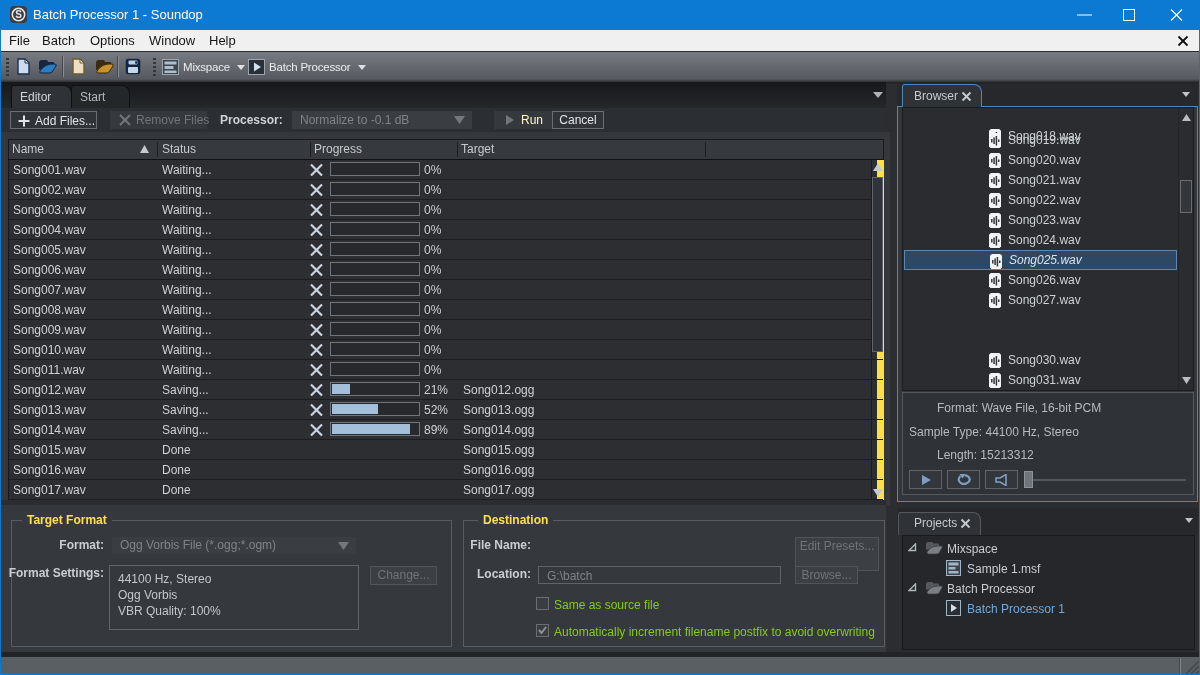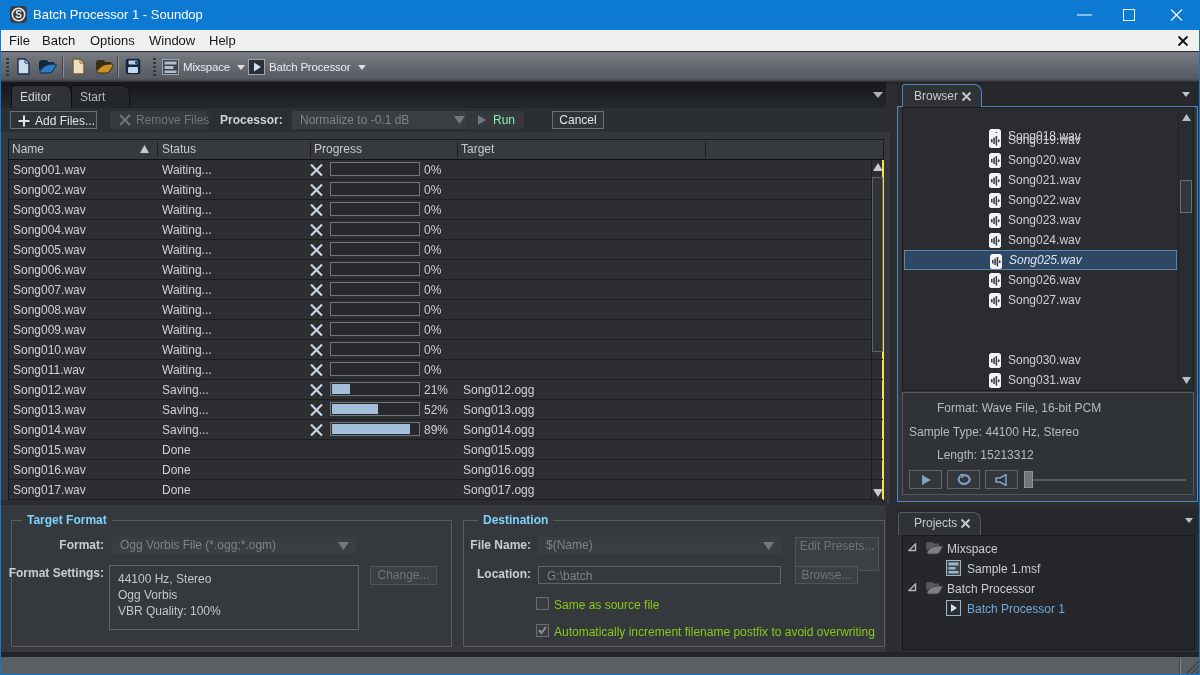--- a/index.html
+++ b/index.html
@@ -19,31 +19,31 @@
 .caret { position:absolute; width:0; height:0; border-left:4px solid transparent; border-right:4px solid transparent; border-top:5px solid #dde1e4; }
 #tabstrip { left:1px; top:82px; width:885px; height:26px; background:linear-gradient(180deg,#16181b,#25282b); }
 .dtab { position:absolute; top:3px; height:23px; font-size:12px; color:#d2d6d9; }
 #tab-start { left:70px; width:59px; background:#24272a; border:1px solid #0e1013; border-bottom:none; border-radius:3px 8px 0 0; color:#b4b8bc; }
 #tab-editor { left:10px; width:61px; background:#2f3236; border:1px solid #0e1013; border-bottom:none; border-radius:3px 8px 0 0; }
 #actionbar { left:1px; top:108px; width:885px; height:24px; background:#2b2e32; }
 .abtn { position:absolute; top:3px; height:18px; font-size:12px; white-space:nowrap; }
 #mainbg { left:1px; top:132px; width:885px; height:368px; background:#34373b; }
 #thead { left:8px; top:139px; width:876px; height:21px; background:#36393d; border:1px solid #17191c; border-bottom:1px solid #0f1113; color:#c6cacd; font-size:12px; }
 .hsep { position:absolute; top:2px; width:1px; height:15px; background:#1c1e21; }
-#tbody { left:8px; top:160px; width:876px; height:340px; background:#2c2e32; border-left:1px solid #17191c; border-right:2px solid #fde047; }
+#tbody { left:8px; top:160px; width:876px; height:340px; background:#2c2e32; border-left:1px solid #17191c; border-right:7px solid #fde047; }
 .trow { position:absolute; left:0; width:874px; height:20px; border-bottom:1px solid #1b1d20; color:#ced2d5; font-size:12px; }
 .trow span { position:absolute; top:3px; }
 .pbar { position:absolute; left:321px; top:2px; width:90px; height:14px; border:1px solid #70757b; background:#27292d; }
 .pfill { position:absolute; left:1px; top:1px; height:10px; background:#a4bfda; }
 .xmark { position:absolute; left:301px; top:3px; width:13px; height:13px; }
 #vscroll { left:871px; top:160px; width:13px; height:340px; }
 #gap2 { left:1px; top:500px; width:885px; height:5px; background:#2a2c2f; }
 #bottompanel { left:1px; top:505px; width:885px; height:147px; background:#35383c; }
 .groupbox { position:absolute; border:1px solid #595d61; }
-.legend { position:absolute; top:-8px; background:#35383c; padding:0 5px; font-size:12px; font-weight:bold; color:#7dd3fc; }
+.legend { position:absolute; top:-8px; background:#35383c; padding:0 5px; font-size:12px; font-weight:bold; color:#fde047; }
 .lbl { position:absolute; font-size:12px; font-weight:bold; color:#c9cdd1; text-align:right; white-space:nowrap; }
 .dislbl { color:#84cc16; font-weight:normal; }
 .disbox { position:absolute; background:#3a3d41; font-size:12px; color:#7f8489; white-space:nowrap; }
 .disbtn { position:absolute; background:#3c3f43; border:1px solid #515458; color:#6f7478; font-size:12px; text-align:center; white-space:nowrap; }
 #divider { left:886px; top:82px; width:11px; height:575px; background:#2b2d31; }
 #topstrip2 { left:886px; top:82px; width:314px; height:2px; background:#232527; }
 #rpanel-browser { left:897px; top:106px; width:301px; height:396px; border:1px solid #4f86bd; background:#33363a; }
 #btabstrip { left:897px; top:84px; width:301px; height:22px; background:#26282b; }
 #rpanel-projects { left:897px; top:508px; width:301px; height:144px; background:#2b2e31; }
 .ptab { position:absolute; font-size:12px; color:#c5cace; white-space:nowrap; }
@@ -149,21 +149,21 @@
         <line x1="11" y1="1" x2="1" y2="11" stroke="#71767b" stroke-width="2"></line>
       </svg>
     </div>
     <div class="abtn" style="left:219px; top:5px; color:#ced2d5; font-size:12px; font-weight:bold;">Processor:</div>
     <div class="abtn" style="left:291px; width:180px; background:#3a3d41; color:#7f8489;">
       <span style="position:absolute;left:8px;top:2px;">Normalize to -0.1 dB</span>
       <svg style="position:absolute;right:7px;top:5px;" width="11" height="8">
         <path d="M0 0 L11 0 L5.5 8 Z" fill="#73787d"></path>
       </svg>
     </div>
-    <div class="abtn" style="left:465px; width:58px; background:#35383c; color:#86efac;">
+    <div class="abtn" style="left:493px; width:58px; background:#35383c; color:#fef9c3;">
       <span style="position:absolute;left:27px;top:2px;">Run</span>
       <svg style="position:absolute;left:11px;top:3px;" width="10" height="12">
         <path d="M1 1 L9 6 L1 11 Z" fill="#71767b"></path>
       </svg>
     </div>
     <div class="abtn" style="left:551px; width:52px; background:#303337; border:1px solid #6a6e72; color:#e2e5e8; text-align:center; line-height:16px;">Cancel</div>
   </div>
 
 <div class="abs" id="mainbg"></div>
 <div class="abs" id="thead">
@@ -388,25 +388,20 @@
           <path d="M0 0 L11 0 L5.5 8 Z" fill="#73787d"></path>
         </svg>
     </div>
     <div class="lbl" style="left:-18px; top:45px; width:110px;">Format Settings:</div>
     <div style="position:absolute; left:97px; top:44px; width:250px; height:65px; border:1px solid #606468; font-size:12px; color:#c3c7cb; padding:5px 0 0 8px; line-height:16px;">44100 Hz, Stereo<br>Ogg Vorbis<br>VBR Quality: 100%</div>
     <div class="disbtn" style="left:358px; top:45px; width:67px; height:19px; line-height:17px;">Change...</div>
   </div>
   <div class="groupbox" style="left:462px; top:15px; width:422px; height:127px;">
     <div class="legend" style="left:14px;">Destination</div>
     <div class="lbl" style="left:0px; top:17px; width:67px;">File Name:</div>
-    <div class="disbox" style="left:74px; top:16px; width:243px; height:17px; line-height:17px; padding-left:8px;">$(Name)
-      <svg style="position:absolute; right:7px; top:5px;" width="11" height="8">
-          <path d="M0 0 L11 0 L5.5 8 Z" fill="#73787d"></path>
-        </svg>
-    </div>
     <div class="disbtn" style="left:331px; top:16px; width:84px; height:34px; line-height:16px;">Edit Presets...</div>
     <div class="lbl" style="left:0px; top:46px; width:67px;">Location:</div>
     <div class="disbox" style="left:74px; top:45px; width:243px; height:18px; line-height:18px; padding-left:8px; background:#35383c; border:1px solid #606468;">G:\batch</div>
     <div class="disbtn" style="left:331px; top:45px; width:63px; height:18px; line-height:16px;">Browse...</div>
     <div style="position:absolute; left:72px; top:76px; width:13px; height:13px; background:#3a3d41; border:1px solid #6a6e72;"></div>
     <div class="lbl dislbl" style="left:90px; top:77px; text-align:left;">Same as source file</div>
     <div style="position:absolute; left:72px; top:103px; width:13px; height:13px; background:#3a3d41; border:1px solid #6a6e72;">
       <svg width="11" height="11" style="position:absolute;left:0;top:0;">
           <path d="M2 5 L4.5 8 L9 2" fill="none" stroke="#8d9296" stroke-width="2"></path>
         </svg>

